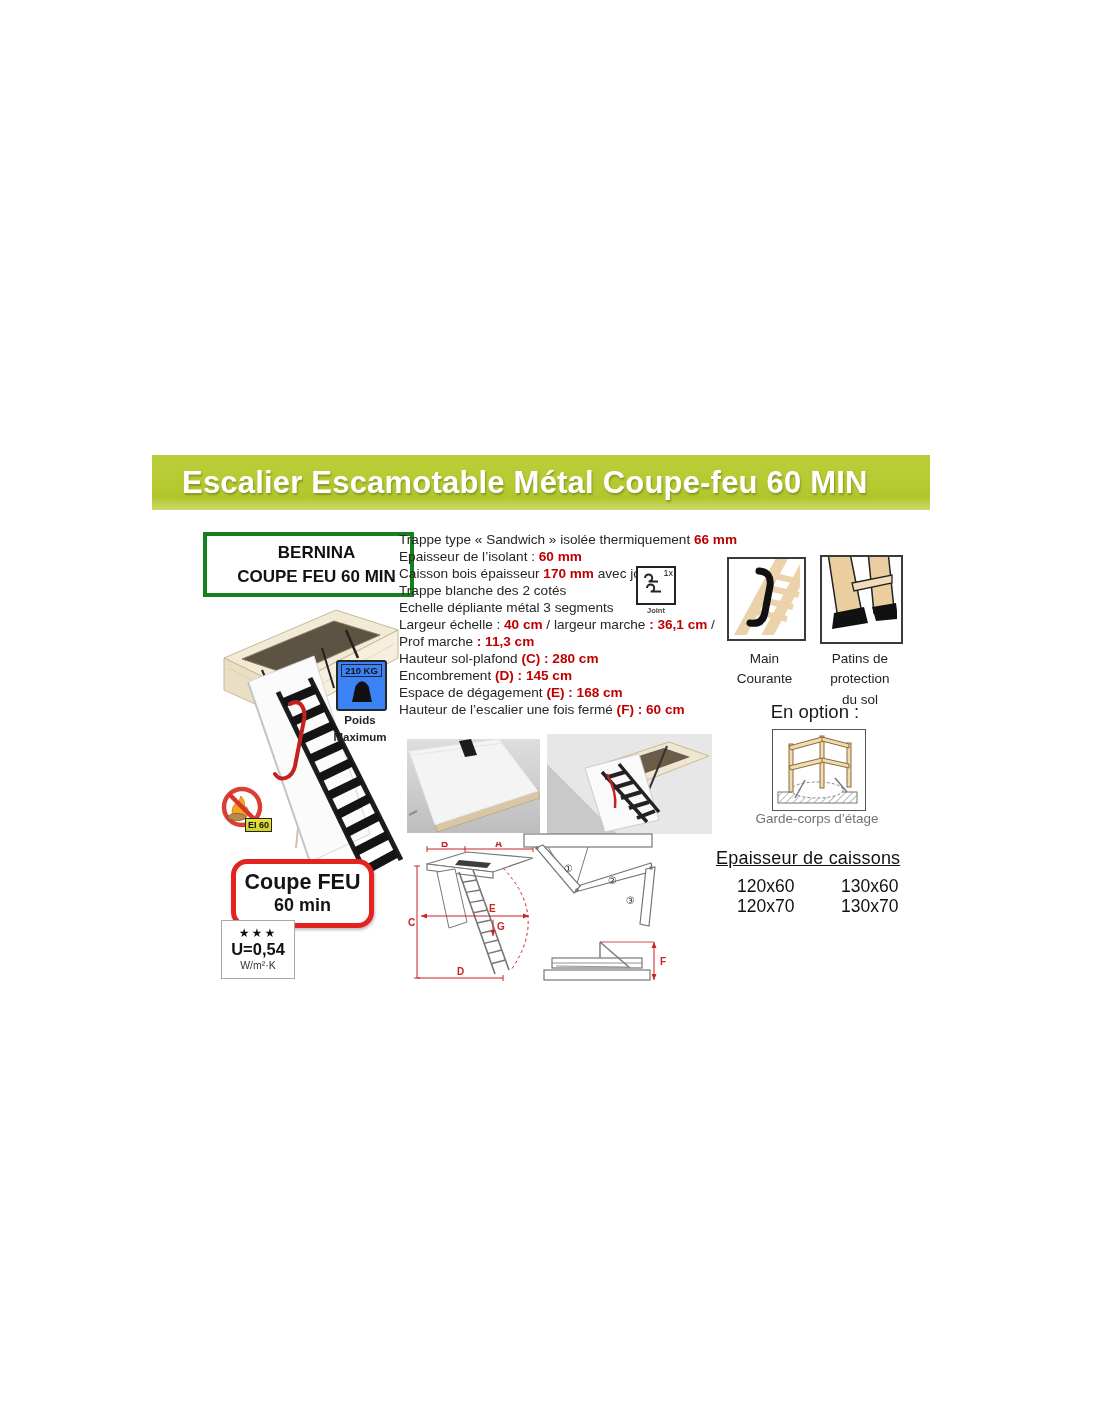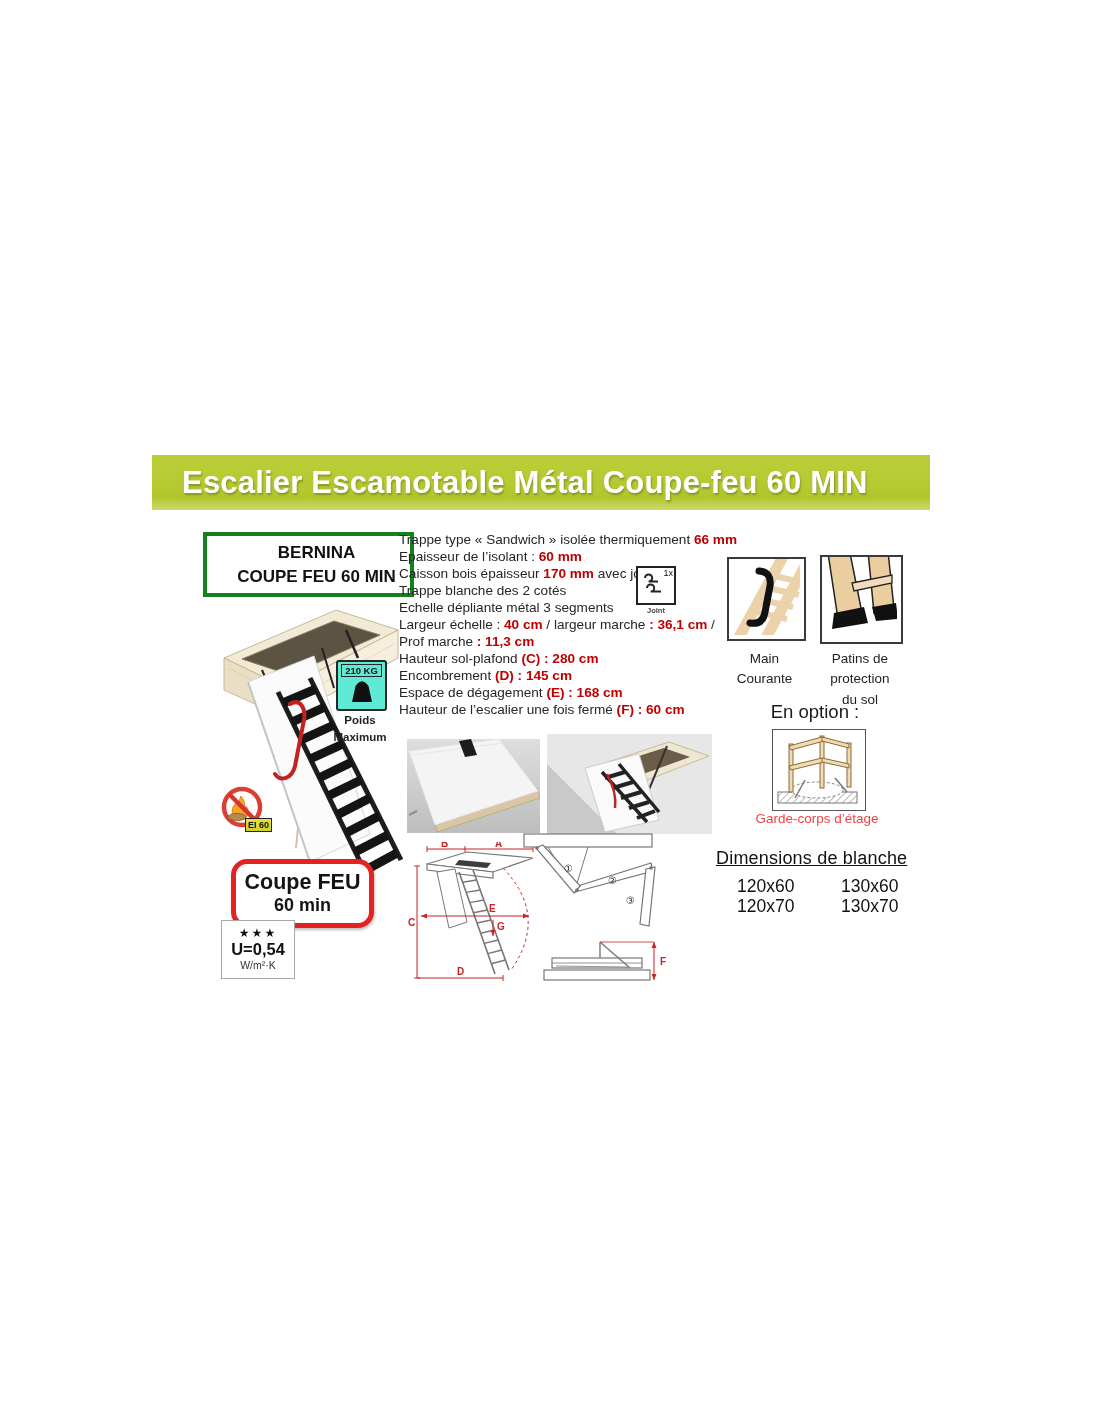--- a/index.html
+++ b/index.html
@@ -34,32 +34,32 @@
   .frame-handrail{left:727px;top:557px;width:75px;height:80px;}
   .frame-pads{left:820px;top:555px;width:79px;height:85px;}
   .icon-caption{position:absolute;text-align:center;font-size:13.5px;line-height:1.5;color:#222;}
   .caption-handrail{left:712px;top:649px;width:105px;}
   .caption-pads{left:804px;top:649px;width:112px;}
 
   
   .option-title{position:absolute;left:740px;top:701px;width:150px;text-align:center;
                 font-size:18.5px;color:#1a1a1a;}
   .garde-box{position:absolute;left:772px;top:729px;width:92px;height:80px;border:1.5px solid #555;background:#fff;}
-  .garde-caption{position:absolute;left:726px;top:811px;width:182px;text-align:center;font-size:13.5px;color:#ef4444;}
+  .garde-caption{position:absolute;left:726px;top:811px;width:182px;text-align:center;font-size:13.5px;color:#737373;}
 
   
   .dims-title{position:absolute;left:716px;top:848px;font-size:18px;color:#111;
               text-decoration:underline;letter-spacing:.2px;}
   .dims-table{position:absolute;left:737px;top:877px;display:grid;grid-template-columns:104px 90px;
               row-gap:1px;font-size:17.5px;color:#111;}
   .dim-cell{line-height:19px;}
 
   
   .weight{position:absolute;left:336px;top:660px;width:47px;height:47px;border:2.5px solid #262626;
-          border-radius:3px;background:#5eead4;display:flex;flex-direction:column;align-items:center;}
+          border-radius:3px;background:#3b82f6;display:flex;flex-direction:column;align-items:center;}
   .weight-value{font-size:9.5px;font-weight:bold;border:1px solid #262626;padding:0 3px;margin-top:2px;color:#111;}
   .weight-caption{position:absolute;left:322px;top:712px;width:76px;text-align:center;
                   font-size:11.5px;font-weight:bold;line-height:1.5;color:#222;}
 
   .fire-icon{position:absolute;left:220px;top:786px;width:52px;height:50px;}
   .fire-badge{position:absolute;right:0;bottom:4px;background:linear-gradient(#e8e23a,#cfd12a);
               border:1.5px solid #222;font-size:9px;font-weight:bold;color:#111;padding:0 2px;line-height:12px;}
 
   .coupefeu{position:absolute;left:199px;top:859px;width:133px;height:59px;border:5px solid #e42320;
             border-radius:16px;background:#fff;display:flex;flex-direction:column;align-items:center;
@@ -167,21 +167,21 @@
       <rect x="47" y="6" width="4" height="52" fill="#f0dcb4" stroke="#8a6a34" stroke-width="1"></rect>
       <rect x="74" y="13" width="4" height="44" fill="#f0dcb4" stroke="#8a6a34" stroke-width="1"></rect>
       <polygon points="16,16 49,7 51,11 18,20" fill="#f0dcb4" stroke="#8a6a34" stroke-width="1"></polygon>
       <polygon points="49,7 76,14 76,18 49,11" fill="#f0dcb4" stroke="#8a6a34" stroke-width="1"></polygon>
       <polygon points="16,36 49,28 51,32 18,40" fill="#f0dcb4" stroke="#8a6a34" stroke-width="1"></polygon>
       <polygon points="49,28 76,34 76,38 49,32" fill="#f0dcb4" stroke="#8a6a34" stroke-width="1"></polygon>
     </svg>
   </div>
   <div class="garde-caption">Garde-corps d’étage</div>
 
-  <div class="dims-title">Dimensions de blanche</div>
+  <div class="dims-title">Epaisseur de caissons</div>
   <div class="dims-table">
       <div class="dim-cell">120x60</div>
       <div class="dim-cell">130x60</div>
       <div class="dim-cell">120x70</div>
       <div class="dim-cell">130x70</div>
     </div>
 
   <div class="abs" style="left:218px;top:596px;">
     <svg width="185" height="292" viewBox="0 0 185 292">
 

